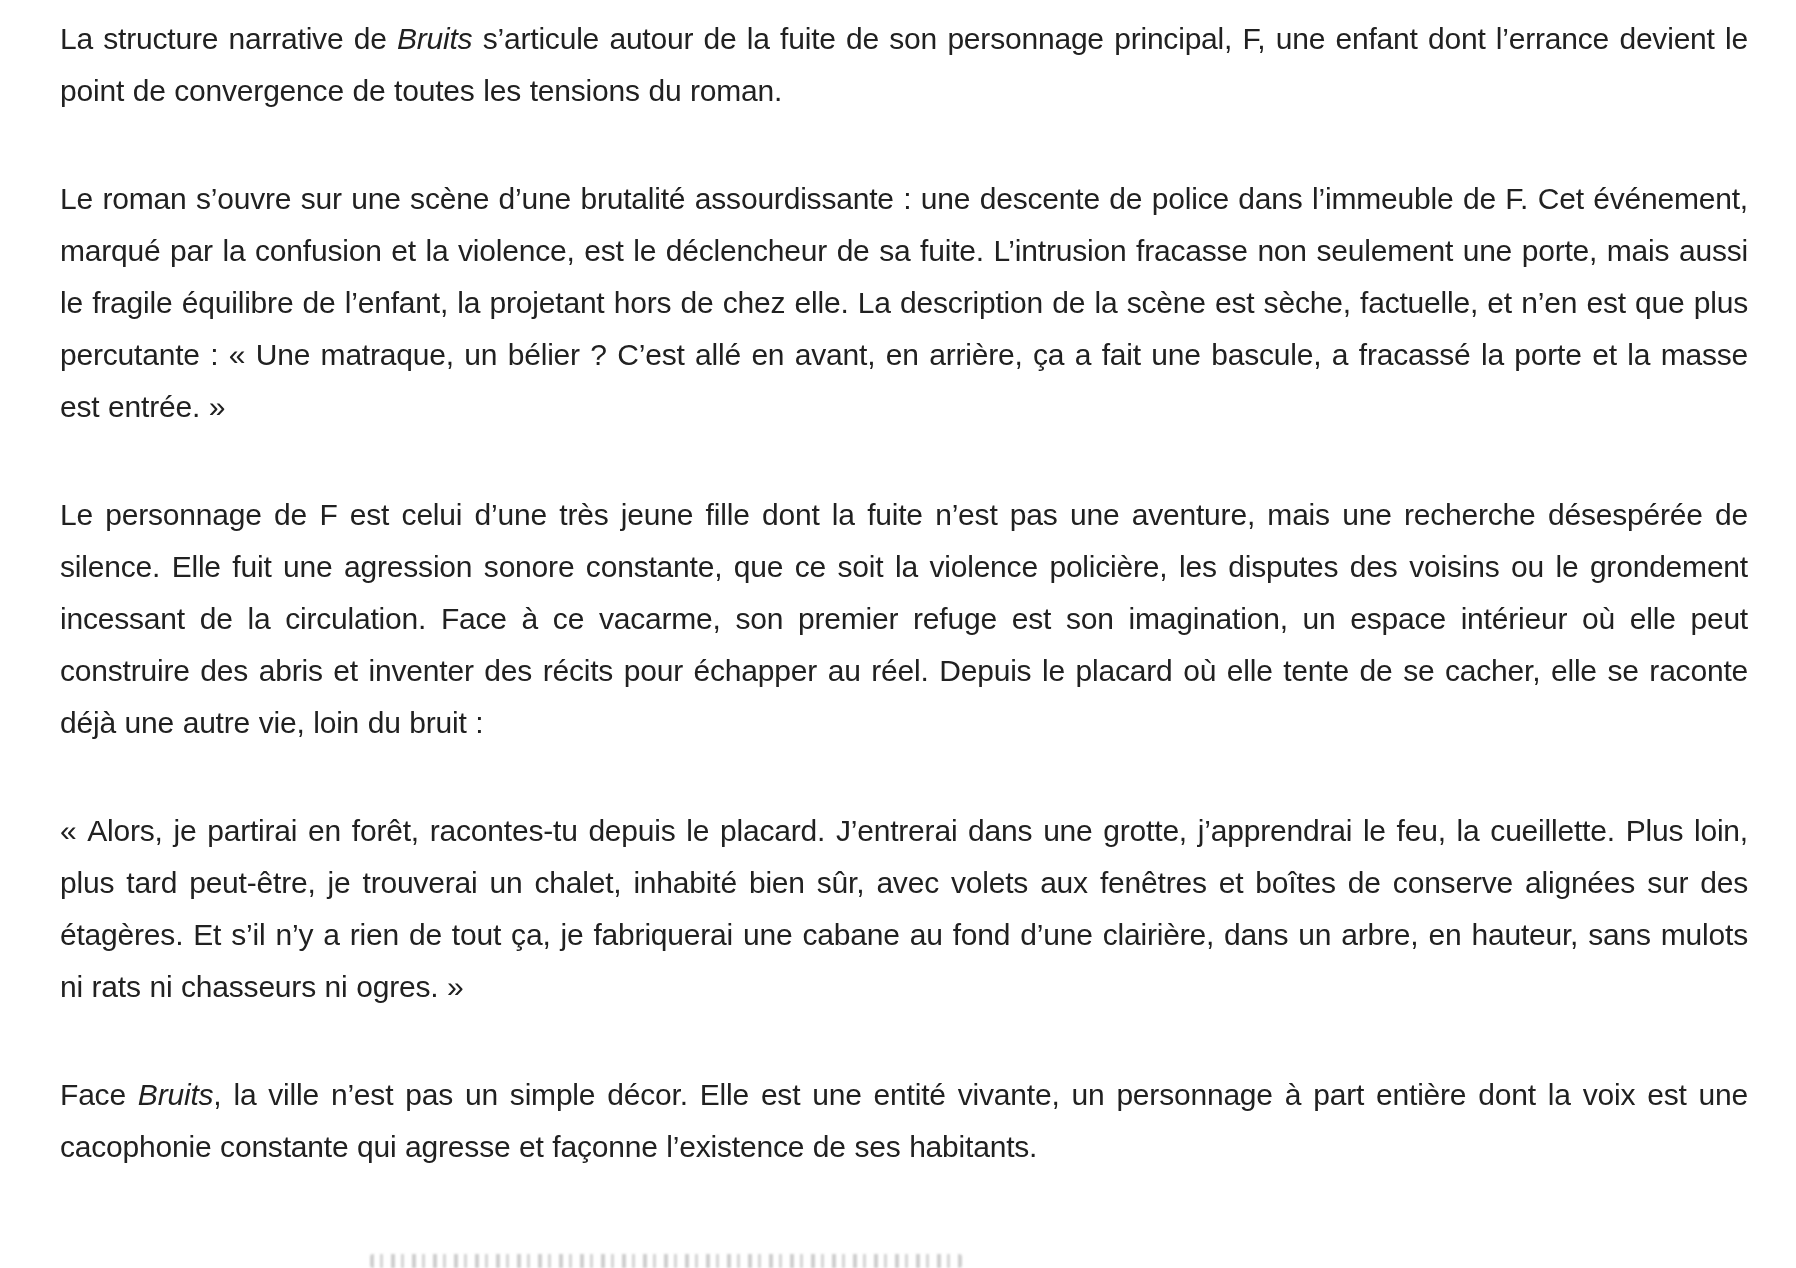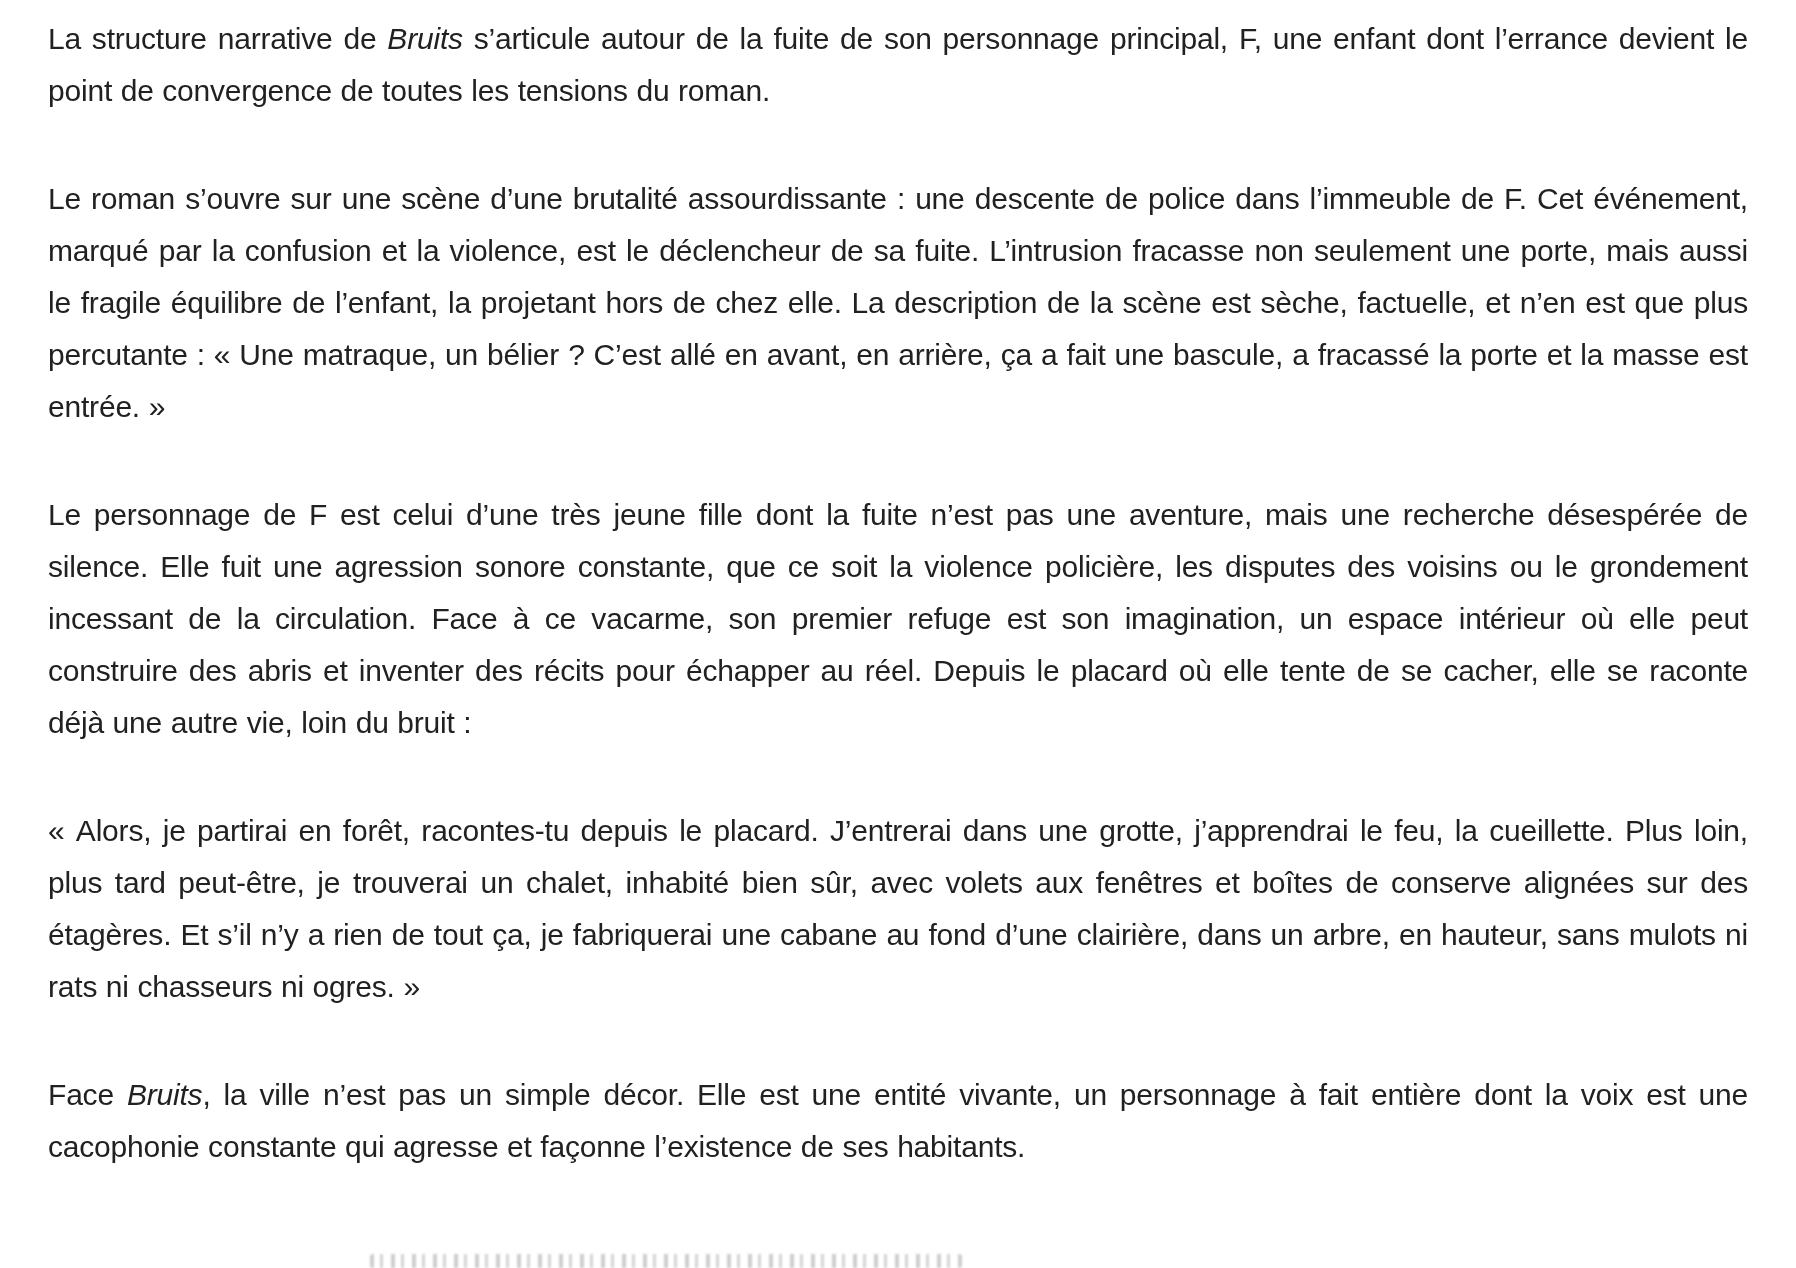--- a/index.html
+++ b/index.html
@@ -14,21 +14,21 @@
     position: relative;
     font-family: "Liberation Sans", "DejaVu Sans", sans-serif;
   }
   .doc-body {
     position: absolute;
     top: 13px;
     left: 48px;
     width: 1700px;
   }
   .para {
-    margin: 0 0 56px 0;
+    margin: 0 0 56px 12px;
     font-size: 30px;
     line-height: 52px;
     color: #212121;
     text-align: justify;
     letter-spacing: -0.2px;
     word-spacing: 0.5px;
   }
   .para .italic {
     font-style: italic;
   }
@@ -52,16 +52,16 @@
   }
 </style>
 </head>
 <body>
 
 <div class="doc-body">
     <p class="para"><span>La structure narrative de </span><span class="italic">Bruits</span><span> s’articule autour de la fuite de son personnage principal, F, une enfant dont l’errance devient le point de convergence de toutes les tensions du roman.</span></p>
     <p class="para"><span>Le roman s’ouvre sur une scène d’une brutalité assourdissante&nbsp;: une descente de police dans l’immeuble de F. Cet événement, marqué par la confusion et la violence, est le déclencheur de sa fuite. L’intrusion fracasse non seulement une porte, mais aussi le fragile équilibre de l’enfant, la projetant hors de chez elle. La description de la scène est sèche, factuelle, et n’en est que plus percutante&nbsp;: «&nbsp;Une matraque, un bélier&nbsp;? C’est allé en avant, en arrière, ça a fait une bascule, a fracassé la porte et la masse est entrée.&nbsp;»</span></p>
     <p class="para"><span>Le personnage de F est celui d’une très jeune fille dont la fuite n’est pas une aventure, mais une recherche désespérée de silence. Elle fuit une agression sonore constante, que ce soit la violence policière, les disputes des voisins ou le grondement incessant de la circulation. Face à ce vacarme, son premier refuge est son imagination, un espace intérieur où elle peut construire des abris et inventer des récits pour échapper au réel. Depuis le placard où elle tente de se cacher, elle se raconte déjà une autre vie, loin du bruit&nbsp;:</span></p>
     <p class="para"><span>«&nbsp;Alors, je partirai en forêt, racontes-tu depuis le placard. J’entrerai dans une grotte, j’apprendrai le feu, la cueillette. Plus loin, plus tard peut-être, je trouverai un chalet, inhabité bien sûr, avec volets aux fenêtres et boîtes de conserve alignées sur des étagères. Et s’il n’y a rien de tout ça, je fabriquerai une cabane au fond d’une clairière, dans un arbre, en hauteur, sans mulots ni rats ni chasseurs ni ogres.&nbsp;»</span></p>
-    <p class="para"><span>Face </span><span class="italic">Bruits</span><span>, la ville n’est pas un simple décor. Elle est une entité vivante, un personnage à fait entière dont la voix est une cacophonie constante qui agresse et façonne l’existence de ses habitants.</span></p>
+    <p class="para"><span>Face </span><span class="italic">Bruits</span><span>, la ville n’est pas un simple décor. Elle est une entité vivante, un personnage à part entière dont la voix est une cacophonie constante qui agresse et façonne l’existence de ses habitants.</span></p>
   </div>
 
 <div class="clipped-line"></div>
 
 </body></html>

